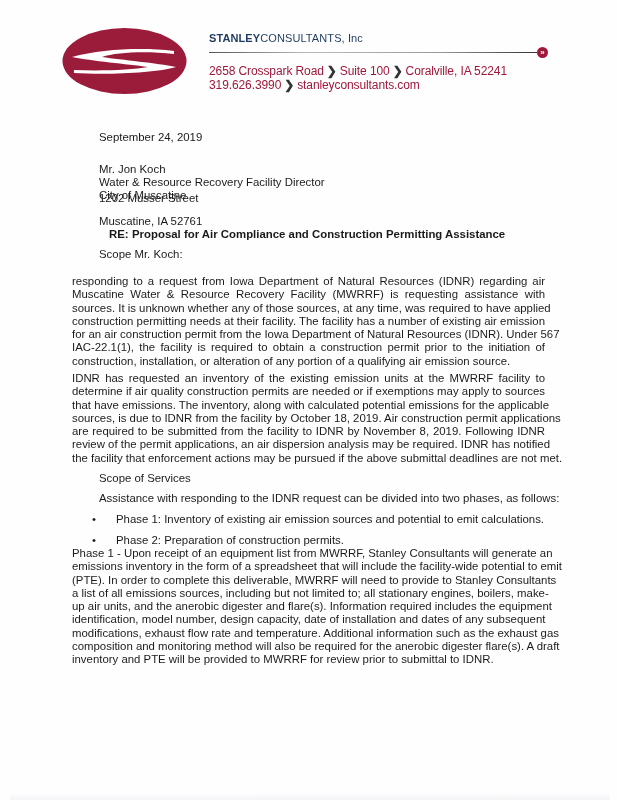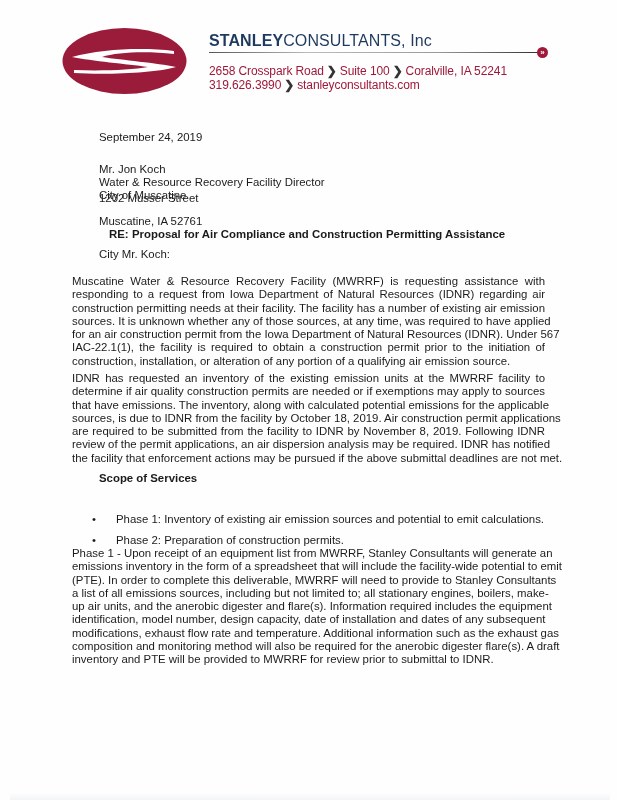--- a/index.html
+++ b/index.html
@@ -2,37 +2,37 @@
 <html><head>
   <meta charset="utf-8">
   <style>
     html, body { margin: 0; padding: 0; background: #ffffff; }
     body { width: 617px; height: 800px; position: relative; overflow: hidden;
            font-family: "Liberation Sans", sans-serif; color: #1a1a1a; }
     .page { position: absolute; left: 0; top: 0; width: 617px; height: 800px; background: #fefefe; }
 
     
     .logo { position: absolute; left: 62px; top: 27px; width: 125px; height: 68px; }
-    .brand { position: absolute; left: 209px; top: 32px; font-size: 16px; color: #1f3a5f; letter-spacing: 0.1px; white-space: nowrap; }
+    .brand { position: absolute; left: 209px; top: 32px; font-size: 11px; color: #1f3a5f; letter-spacing: 0.1px; white-space: nowrap; }
     .brand b { font-weight: bold; }
     .brand-rule { position: absolute; left: 209px; top: 52px; width: 328px; height: 1px;
                   background: linear-gradient(to right, #555 0%, #bbb 30%, #999 70%, #333 100%); }
     .brand-arrow { position: absolute; left: 537px; top: 47px; width: 11px; height: 11px; border-radius: 50%;
                    background: #a0183a; color: #fff; font-size: 8px; line-height: 11px; text-align: center; font-weight: bold; }
     .addr { position: absolute; left: 209px; font-size: 12px; color: #a0183a; white-space: nowrap; letter-spacing: -0.1px; }
     .addr .sep { color: #333; margin: 0 3px; font-weight: bold; }
     .addr1 { top: 64px; }
     .addr2 { top: 78px; }
 
     
     .t { position: absolute; left: 72px; font-size: 11.4px; line-height: 13.3px; white-space: nowrap; color: #1b1b1b; margin-left: 27px; }
     .para { position: absolute; left: 72px; width: 473px; font-size: 11.4px; line-height: 13.3px; text-align: justify; color: #1b1b1b; }
     .para span.line { display: block; text-align: justify; text-align-last: justify; white-space: nowrap; }
     .para span.last { text-align-last: left; }
-    .bold { font-weight: bold; }
+    .bold { font-weight: normal; }
     .re-label { position: absolute; left: 72px; top: 228px; font-size: 11.4px; font-weight: bold; margin-left: 37px; }
     .re-text { position: absolute; left: 108px; top: 228px; font-size: 11.4px; font-weight: bold; white-space: nowrap; padding-left: 24px; }
     .bullet { position: absolute; left: 92px; font-size: 11.4px; }
     .bullet-text { position: absolute; left: 109px; font-size: 11.4px; white-space: nowrap; padding-left: 7px; }
     .scan-shadow { position: absolute; left: 10px; top: 792px; width: 600px; height: 8px;
                    background: linear-gradient(to bottom, #fff, #eceef2); opacity: 0.6; }
   </style>
 </head>
 <body>
 
@@ -57,43 +57,44 @@
   <div class="t" style="top:131px">September 24, 2019</div>
   <div class="t" style="top:163px">Mr. Jon Koch</div>
   <div class="t" style="top:176px">Water &amp; Resource Recovery Facility Director</div>
   <div class="t" style="top:189px">City of Muscatine</div>
   <div class="t" style="top:192px">1202 Musser Street</div>
   <div class="t" style="top:215px">Muscatine, IA  52761</div>
 
   <div class="re-label">RE:</div>
   <div class="re-text">Proposal for Air Compliance and Construction Permitting Assistance</div>
 
-  <div class="t" style="top:248px">City Mr. Koch:</div>
+  <div class="t" style="top:248px">Scope Mr. Koch:</div>
 
   <div class="para" style="top:275px">
+    <span class="line">responding to a request from Iowa Department of Natural Resources (IDNR) regarding air</span>
     <span class="line">Muscatine Water &amp; Resource Recovery Facility (MWRRF) is requesting assistance with</span>
-    <span class="line">responding to a request from Iowa Department of Natural Resources (IDNR) regarding air</span>
+    <span class="line">sources.  It is unknown whether any of those sources, at any time, was required to have applied</span>
     <span class="line">construction permitting needs at their facility.  The facility has a number of existing air emission</span>
-    <span class="line">sources.  It is unknown whether any of those sources, at any time, was required to have applied</span>
     <span class="line">for an air construction permit from the Iowa Department of Natural Resources (IDNR).  Under 567</span>
     <span class="line">IAC-22.1(1), the facility is required to obtain a construction permit prior to the initiation of</span>
     <span class="line last">construction, installation, or alteration of any portion of a qualifying air emission source.</span>
   </div>
 
   <div class="para" style="top:372px">
     <span class="line">IDNR has requested an inventory of the existing emission units at the MWRRF facility to</span>
     <span class="line">determine if air quality construction permits are needed or if exemptions may apply to sources</span>
     <span class="line">that have emissions.  The inventory, along with calculated potential emissions for the applicable</span>
     <span class="line">sources, is due to IDNR from the facility by October 18, 2019.  Air construction permit applications</span>
     <span class="line">are required to be submitted from the facility to IDNR by November 8, 2019.  Following IDNR</span>
     <span class="line">review of the permit applications, an air dispersion analysis may be required.  IDNR has notified</span>
     <span class="line last">the facility that enforcement actions may be pursued if the above submittal deadlines are not met.</span>
   </div>
 
   <div class="t bold" style="top:472px">Scope of Services</div>
+  <div class="t" style="top:492px">Assistance with responding to the IDNR request can be divided into two phases, as follows:</div>
 
   <div class="bullet" style="top:513px">•</div>
   <div class="bullet-text" style="top:513px">Phase 1:  Inventory of existing air emission sources and potential to emit calculations.</div>
   <div class="bullet" style="top:534px">•</div>
   <div class="bullet-text" style="top:534px">Phase 2:  Preparation of construction permits.</div>
 
   <div class="para" style="top:547px">
     <span class="line">Phase 1 - Upon receipt of an equipment list from MWRRF, Stanley Consultants will generate an</span>
     <span class="line">emissions inventory in the form of a spreadsheet that will include the facility-wide potential to emit</span>
     <span class="line">(PTE).  In order to complete this deliverable, MWRRF will need to provide to Stanley Consultants</span>

